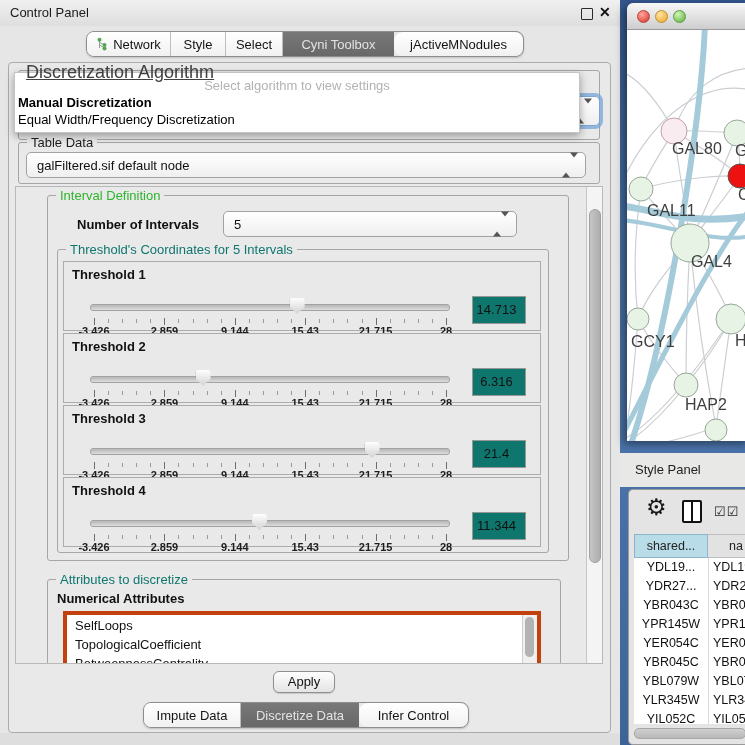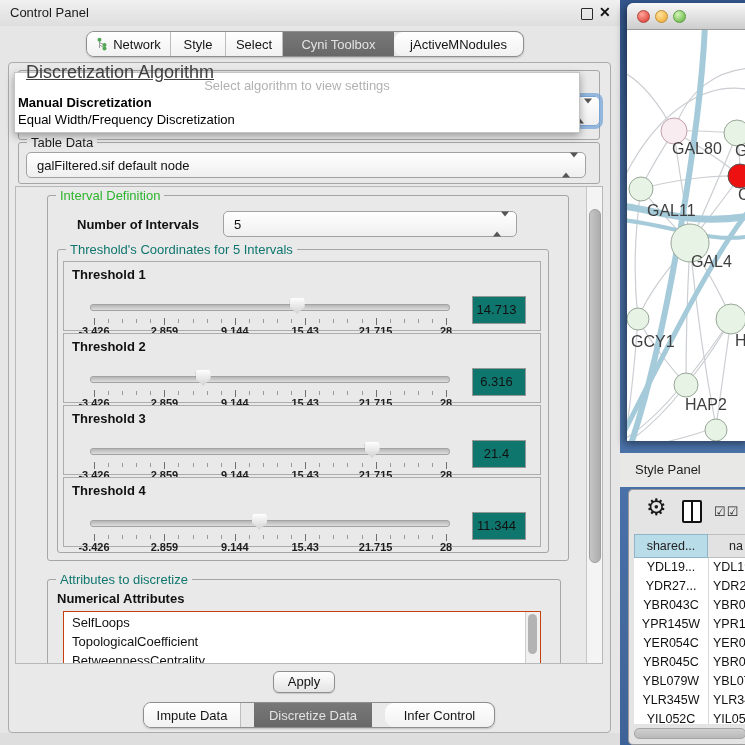--- a/index.html
+++ b/index.html
@@ -16,21 +16,21 @@
 
   
   .seg{display:flex;border:1px solid #8E8E8E;border-radius:8px;overflow:hidden;
        box-shadow:0 1px 2px rgba(0,0,0,.18);height:26px;box-sizing:border-box;}
   .seg .tab{display:flex;align-items:center;justify-content:center;gap:5px;
        background:linear-gradient(#FFFFFF,#F1F1F1);color:#141414;font-size:13px;
        border-right:1px solid #BDBDBD;box-sizing:border-box;height:100%;}
   .seg .tab:last-child{border-right:none;border-radius:9px;}
   .seg .tab.sel{background:linear-gradient(#787878,#686868);color:#E3E3E3;border-right:none;}
   #top-tab-bar{left:86px;top:31px;}
-  #bottom-tab-bar{left:143px;top:702px;z-index:6;gap:13px;}
+  #bottom-tab-bar{left:143px;top:702px;z-index:6;}
 
   
   #main-panel{left:8px;top:62px;width:603px;height:671px;background:#E9E9E9;
       border:1px solid #ABABAB;border-radius:4px;box-sizing:border-box;}
   .group{position:absolute;border:1px solid #A6A6A6;border-radius:3px;box-sizing:border-box;}
   .group>.gt{position:absolute;top:-8px;left:8px;background:#E9E9E9;padding:0 4px;font-size:13px;color:#1c1c1c;white-space:nowrap;}
   .gt.green{color:#2DB52D;} .gt.blue{color:#0f766e;}
 
   .combo{position:absolute;background:linear-gradient(#FFFFFF,#EFEFEF);border:1px solid #A2A2A2;
       border-radius:5px;font-size:13px;color:#111;box-sizing:border-box;}
@@ -68,21 +68,21 @@
       filter:drop-shadow(0 0 1px #666);}
   .minticks{position:absolute;left:0;top:21px;width:353px;height:4px;
       background:repeating-linear-gradient(to right,#9A9A9A 0 1px,transparent 1px 14.08px);}
   .majtick{position:absolute;top:20px;width:1px;height:7px;background:#6E6E6E;}
   .ticklab{position:absolute;top:27px;transform:translateX(-50%);font-size:11px;font-weight:bold;color:#1d1d1d;white-space:nowrap;}
   .val-box{position:absolute;left:408px;top:34px;width:54px;height:28px;background:#0f766e;
       border:1px solid #979797;box-sizing:border-box;font-size:13px;color:#111;
       text-align:center;line-height:26px;padding-right:5px;}
 
   
-  #attr-list{left:47px;top:424px;width:478px;height:80px;background:#FFF;border:1px solid #c2410c;box-sizing:border-box;}
+  #attr-list{left:47px;top:424px;width:478px;height:80px;background:#FFF;border:4px solid #c2410c;box-sizing:border-box;}
   #attr-list .item{position:absolute;left:8px;font-size:13px;color:#111;white-space:nowrap;}
   #attr-scroll{position:absolute;right:0;top:0;width:14px;height:100%;background:#F0F0F0;border-left:1px solid #CFCFCF;}
   #attr-thumb{position:absolute;left:2px;top:2px;width:9px;height:40px;border-radius:5px;background:#B3B3B3;}
 
   #apply-btn{left:273px;top:671px;width:62px;height:22px;border:1px solid #8F8F8F;border-radius:6px;
       background:linear-gradient(#FEFEFE,#E4E4E4);font-size:13px;color:#111;text-align:center;
       line-height:20px;box-shadow:0 1px 1px rgba(0,0,0,.15);box-sizing:border-box;}
   #below-panel{left:0;top:733px;width:620px;height:12px;background:#DEDEDE;}
 
   

